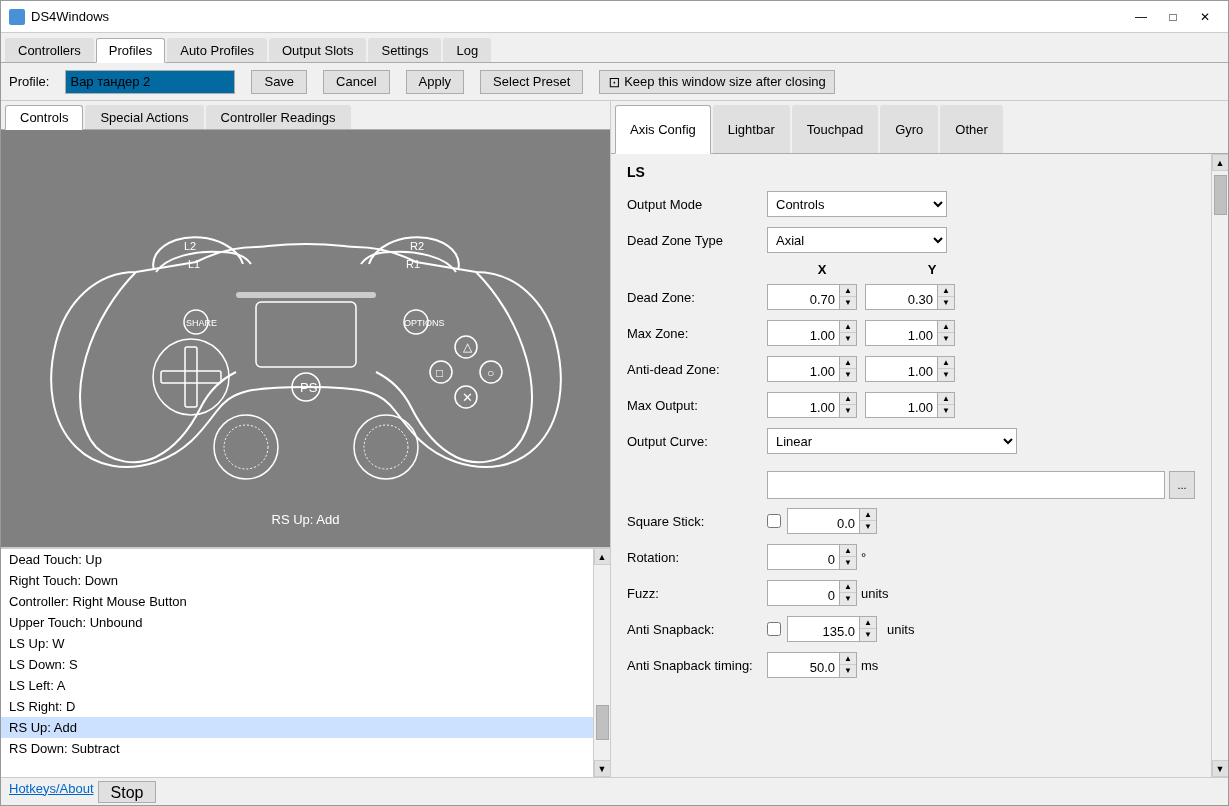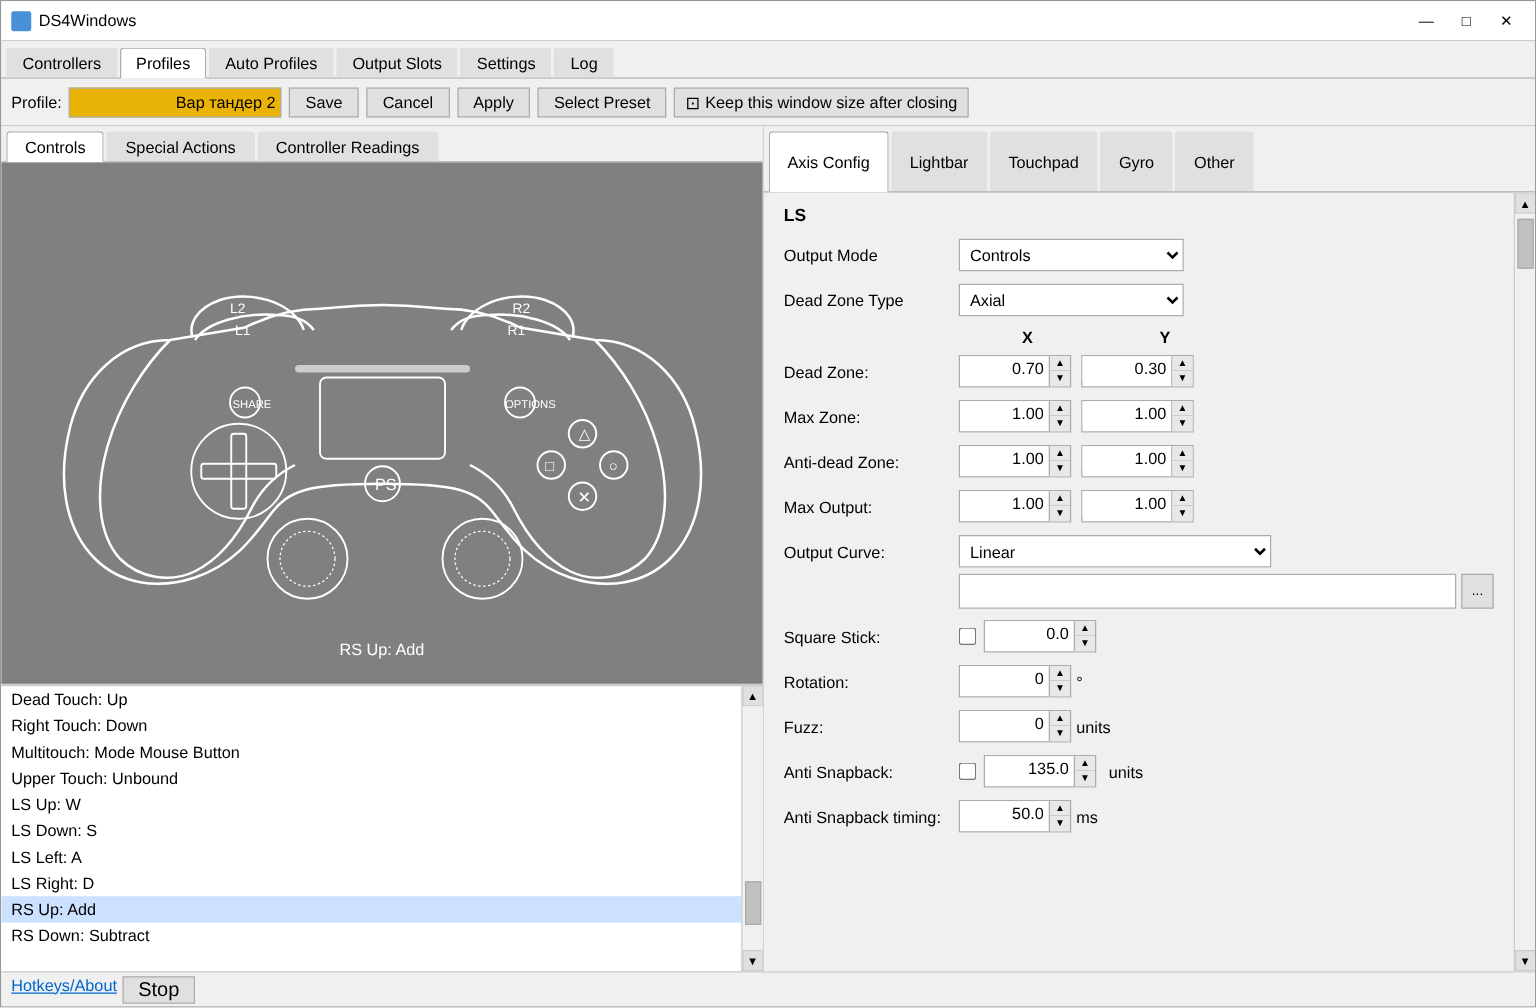--- a/index.html
+++ b/index.html
@@ -79,33 +79,32 @@
       border-color: #acacac;
       border-bottom: 1px solid #fff;
       margin-bottom: -1px;
     }
     .profile-bar {
       height: 38px;
       background: #f0f0f0;
       display: flex;
       align-items: center;
       padding: 4px 8px;
-      gap: 6px;
+      gap: 16px;
       border-bottom: 1px solid #ccc;
       flex-shrink: 0;
     }
     .profile-label { font-size: 13px; }
     .profile-input {
       width: 170px;
       height: 24px;
       border: 1px solid #acacac;
       padding: 2px 4px;
       font-size: 13px;
-      background: #eab308;
-      text-align: right;
+      background: #0369a1;
     }
     .profile-btn {
       height: 24px;
       padding: 2px 12px;
       background: #e0e0e0;
       border: 1px solid #acacac;
       cursor: pointer;
       font-size: 13px;
     }
     .keep-window-btn {
@@ -266,21 +265,21 @@
       font-weight: bold;
     }
     .axis-header-y {
       width: 110px;
       text-align: center;
       font-size: 13px;
       font-weight: bold;
     }
     .spinbox-wrapper {
       display: flex;
-      align-items: flex-start;
+      align-items: flex-end;
       border: 1px solid #acacac;
       background: white;
       width: 90px;
       height: 26px;
     }
     .spinbox-input {
       flex: 1;
       border: none;
       outline: none;
       padding: 2px 4px;
@@ -307,21 +306,21 @@
       line-height: 1;
     }
     .spinbox-up { border-bottom: 1px solid #ccc; }
     .dual-spinbox {
       display: flex;
       gap: 8px;
     }
     .output-curve-row {
       display: flex;
       align-items: center;
-      margin-bottom: 4px;
+      margin-bottom: 16px;
     }
     .curve-select {
       width: 250px;
       height: 26px;
       border: 1px solid #acacac;
       background: white;
       font-size: 13px;
       padding: 2px 4px;
       cursor: pointer;
     }
@@ -542,21 +541,21 @@
           </svg>
         </div>
         <div class="rs-label">RS Up: Add</div>
       </div>
 
       <div style="display:flex; height:230px; flex-shrink:0; background:white; border-top:1px solid #ccc;">
         <div class="binding-list-container" style="flex:1; overflow-y:auto;">
           <ul class="binding-list">
             <li>Dead Touch: Up</li>
             <li>Right Touch: Down</li>
-            <li>Multitouch: Mode Mouse Button</li>
+            <li>Controller: Right Mouse Button</li>
             <li>Upper Touch: Unbound</li>
             <li>LS Up: W</li>
             <li>LS Down: S</li>
             <li>LS Left: A</li>
             <li>LS Right: D</li>
             <li class="selected">RS Up: Add</li>
             <li>RS Down: Subtract</li>
           </ul>
         </div>
         <div class="binding-scroll">

